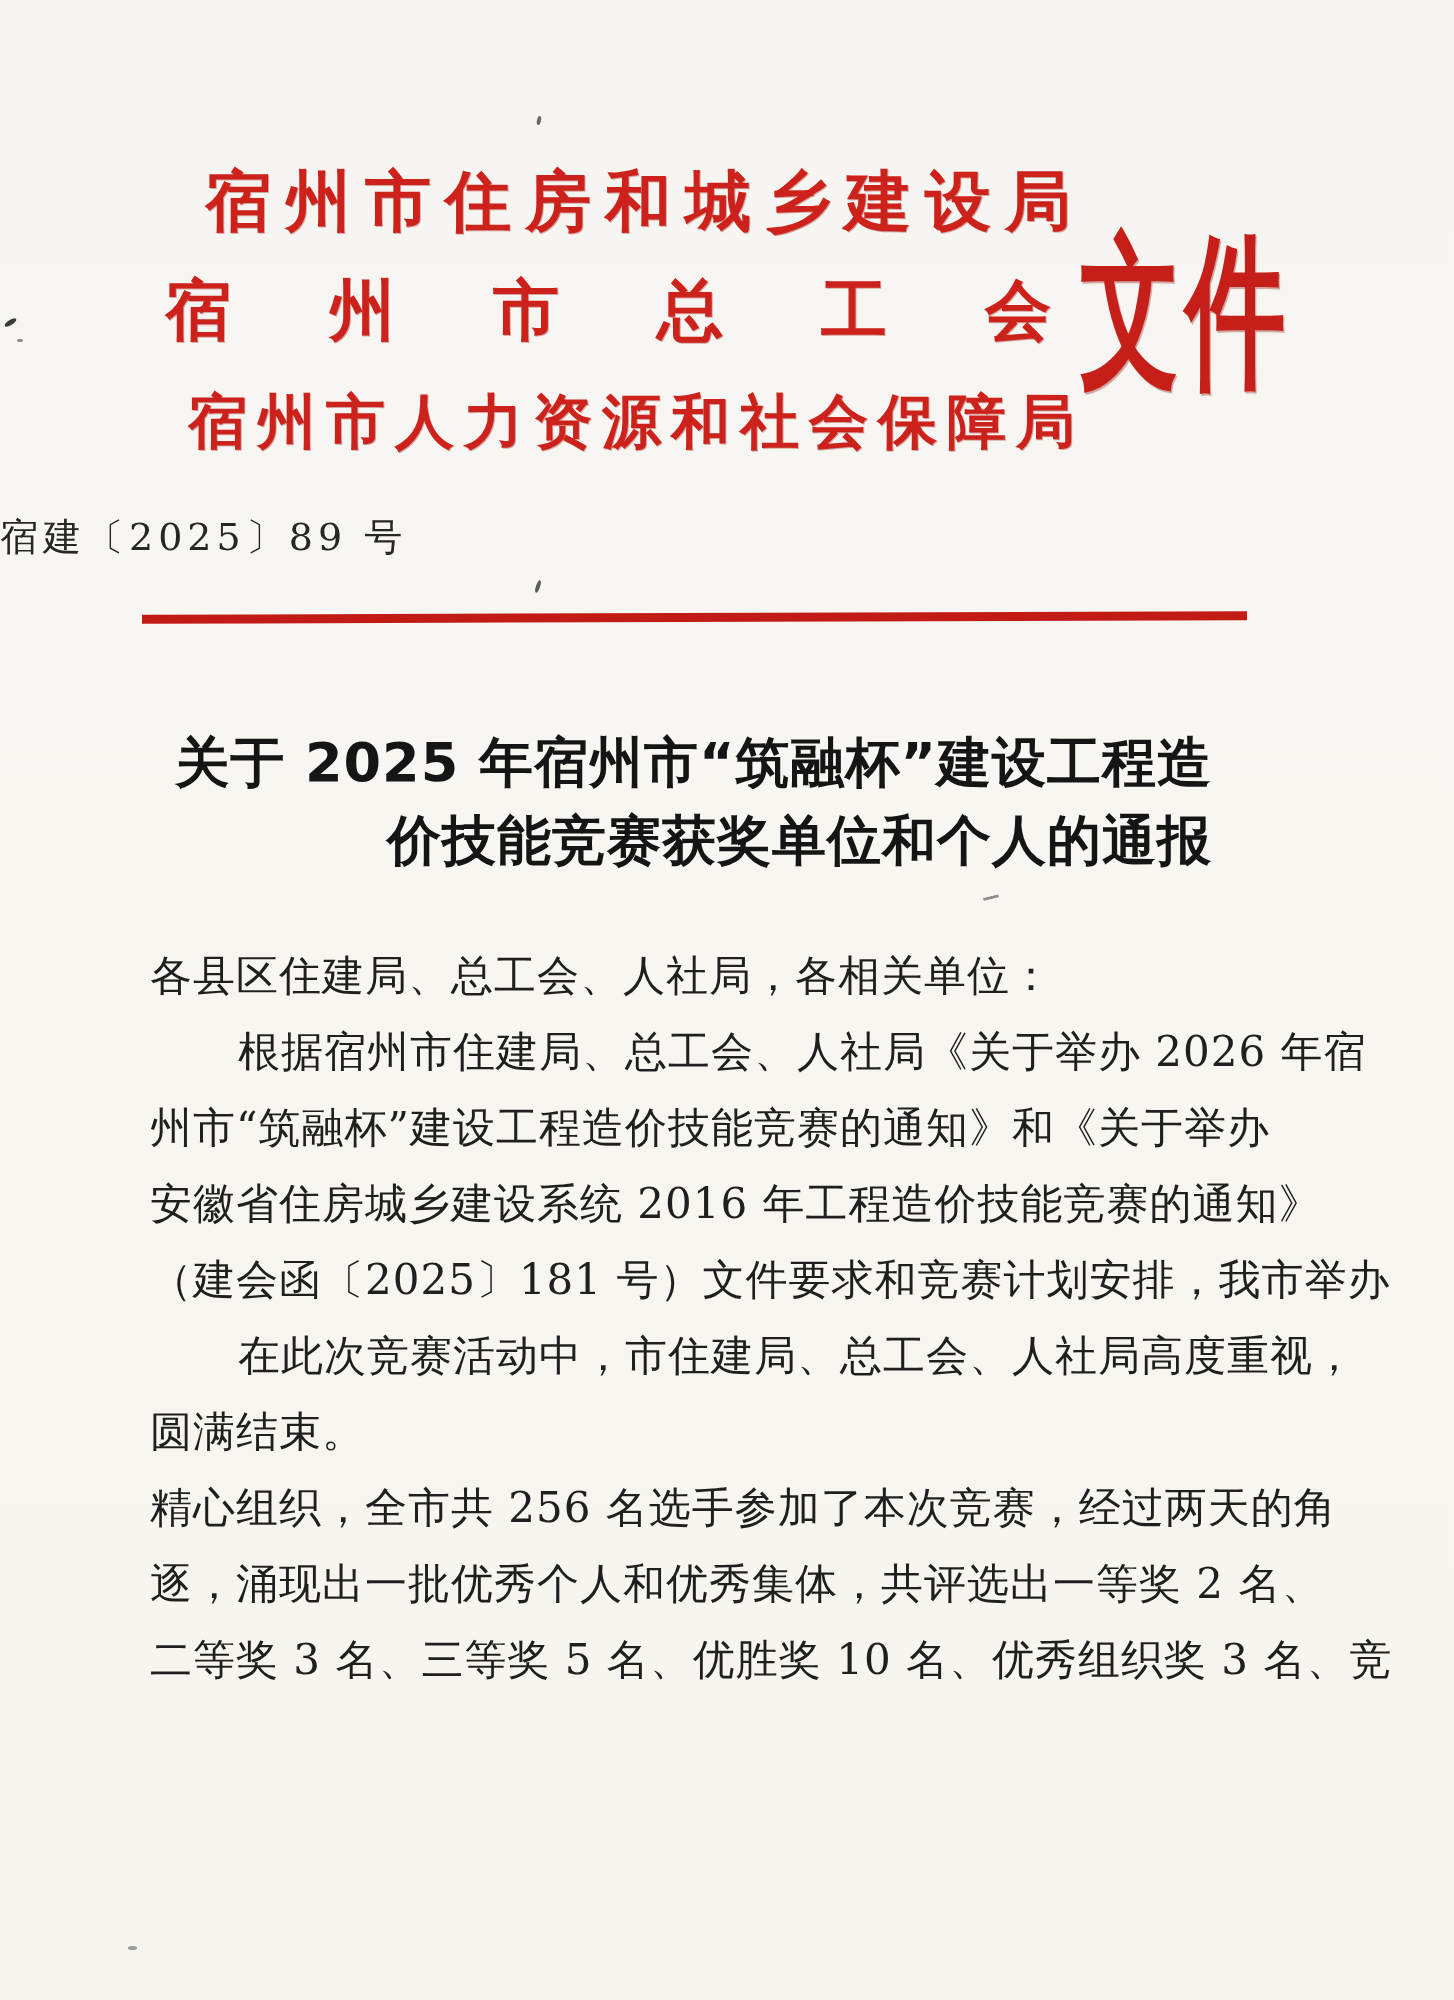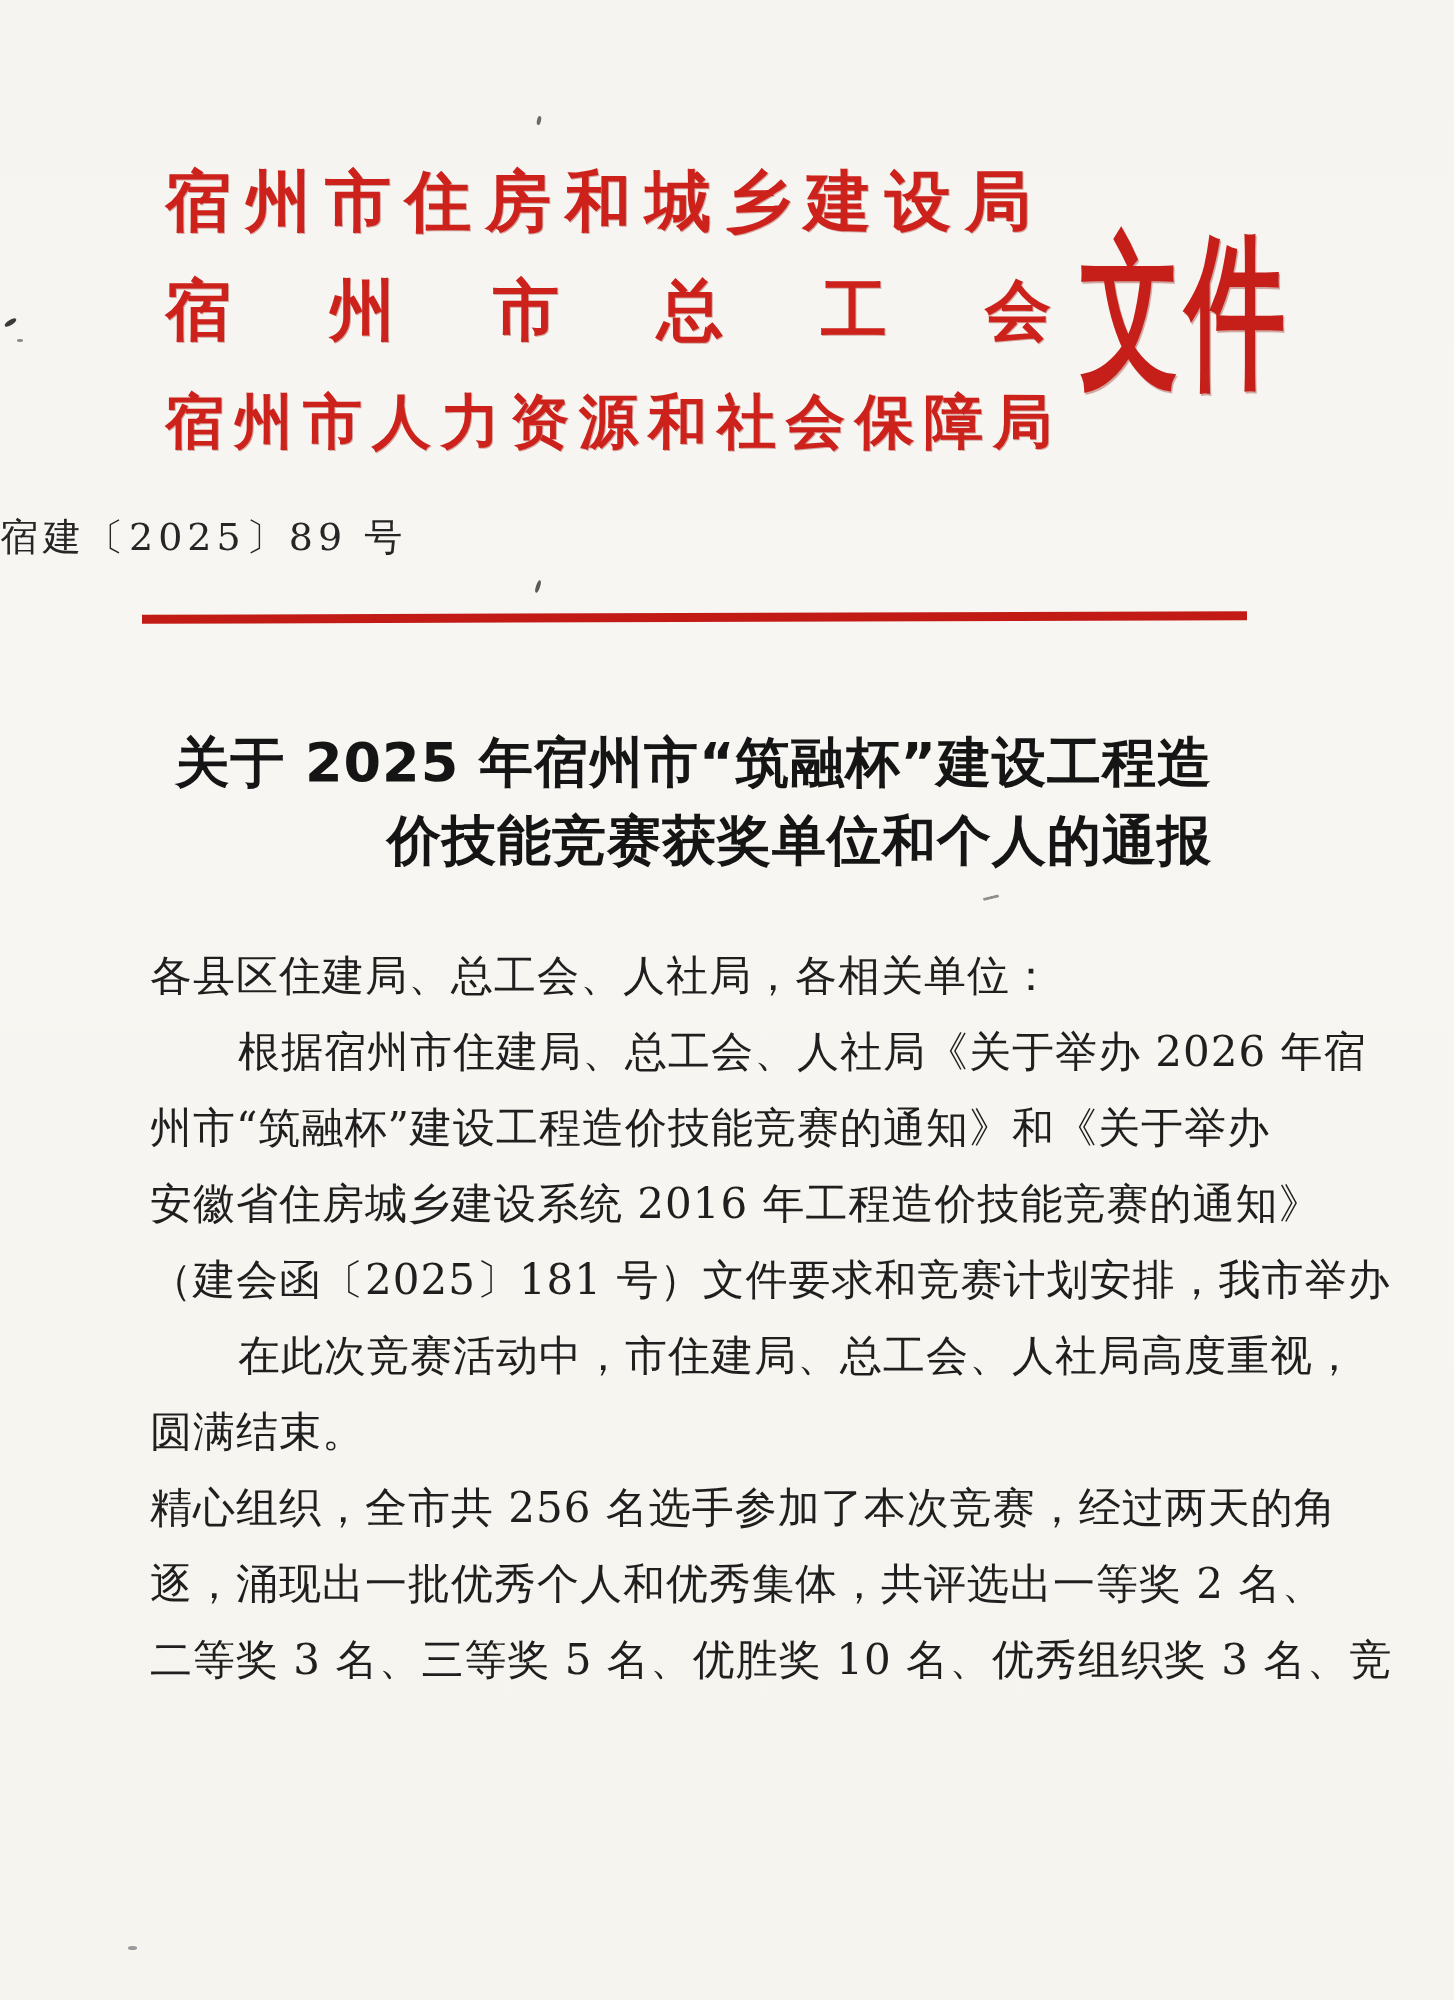--- a/index.html
+++ b/index.html
@@ -14,20 +14,21 @@
   
   .agency {
     position: absolute;
     left: 165px;
     width: 920px;
     color: #cd221b;
     font-weight: 700;
     line-height: 1;
     white-space: nowrap;
     text-shadow: 1px 1px 0 rgba(140,20,15,0.35);
+    text-align: right;
   }
   .agency-1 { top: 168px; font-size: 66px; letter-spacing: 14px; }
   .agency-2 { top: 277px; font-size: 66px; letter-spacing: 98px; }
   .agency-3 { top: 392px; font-size: 59px; letter-spacing: 10px; }
   .doc-type {
     position: absolute;
     left: 1080px;
     top: 228px;
     font-size: 166px;
     line-height: 1;

